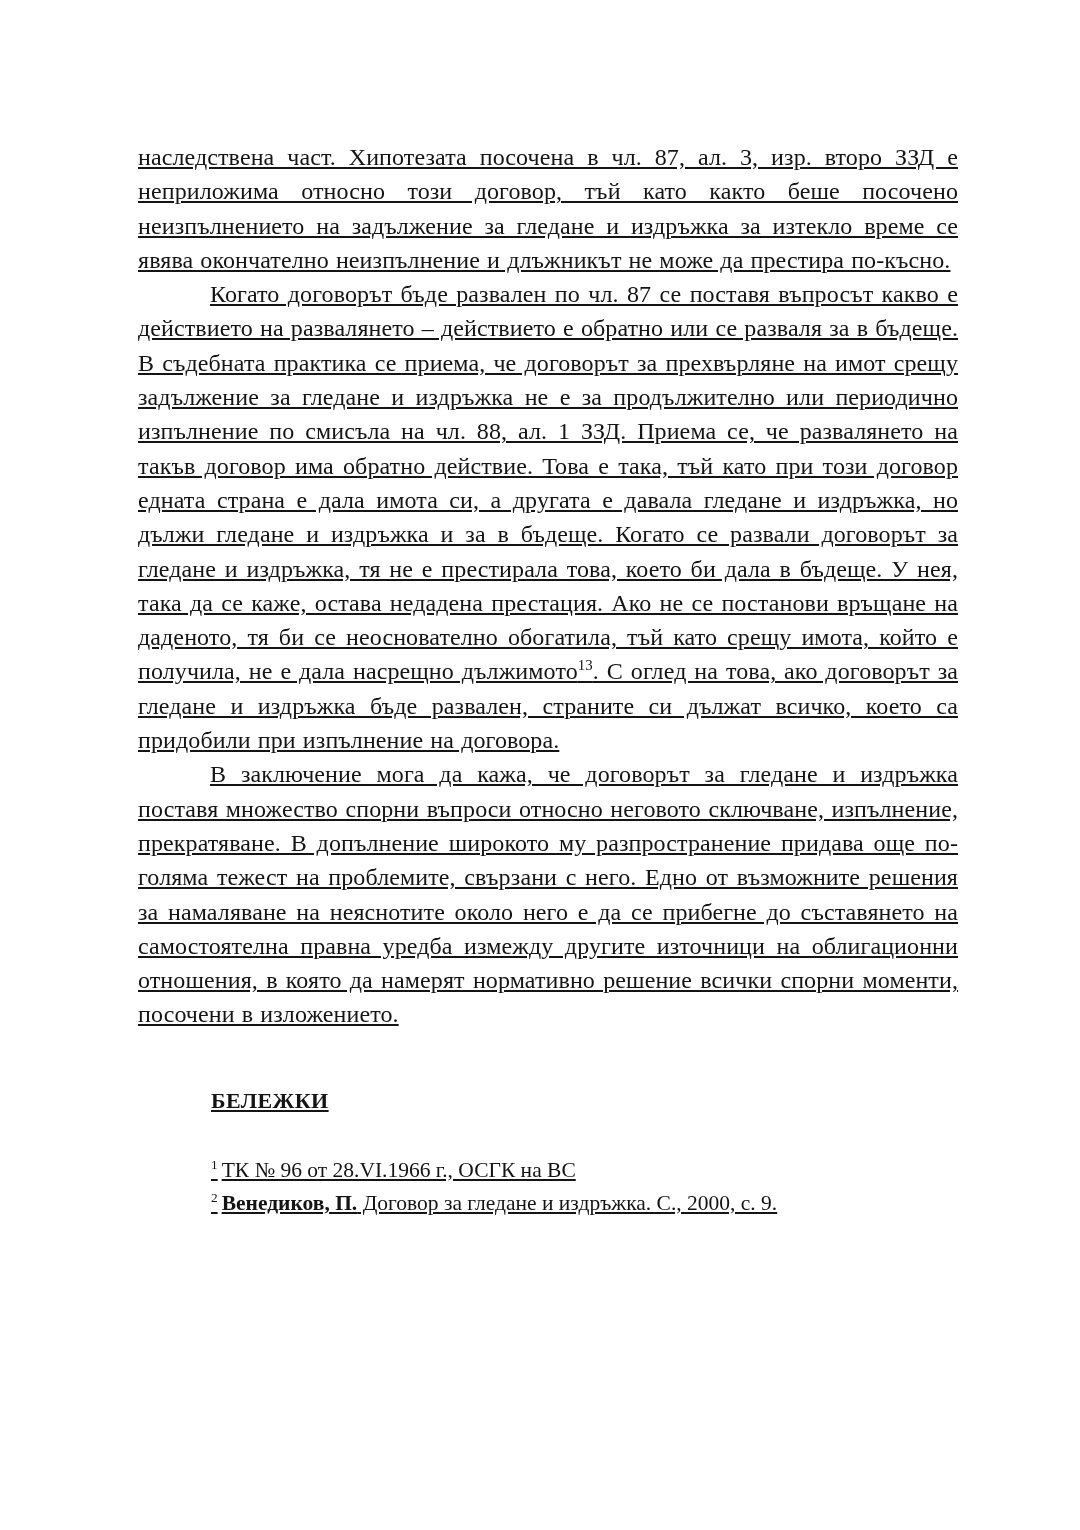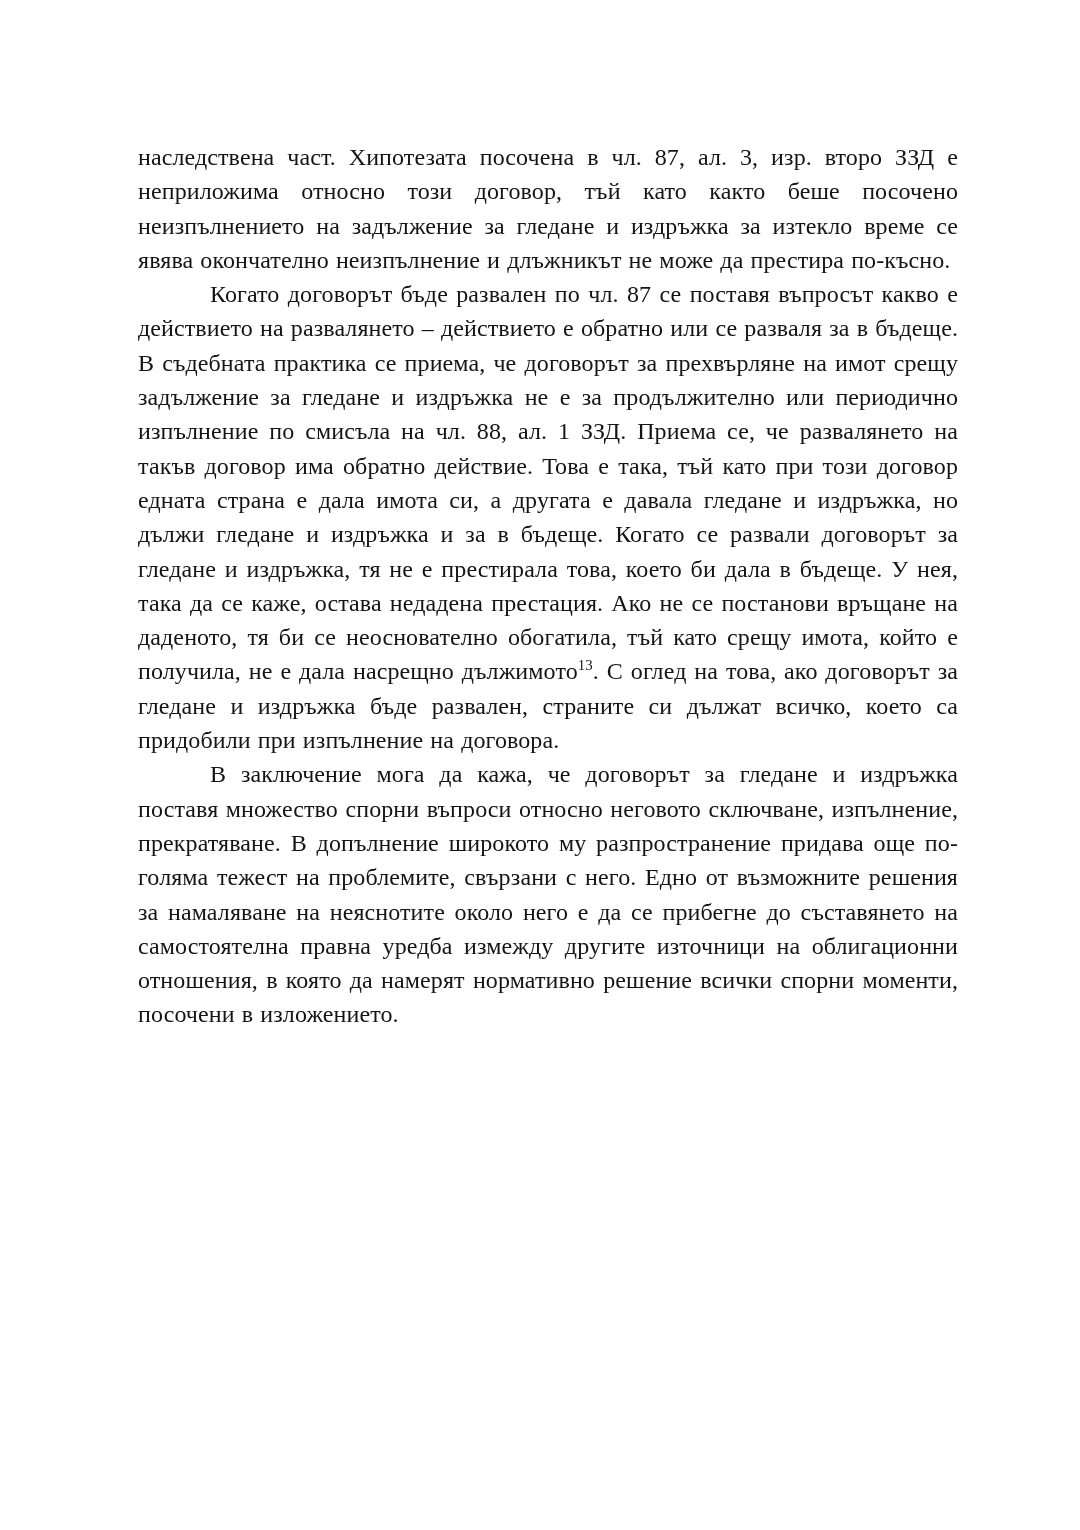--- a/index.html
+++ b/index.html
@@ -10,20 +10,21 @@
   .page {
     position: relative;
     width: 1080px;
     height: 1530px;
     box-sizing: border-box;
     background: #ffffff;
     color: #141414;
     padding: 140px 122px 18px 138px;
     overflow: hidden;
     font-family: "Liberation Serif", "DejaVu Serif", serif;
+    text-decoration: underline;
   }
   .text-block {
     width: 100%;
   }
   .para {
     margin: 0;
     font-size: 24px;
     line-height: 34.3px;
     text-align: justify;
     text-indent: 72px;
@@ -78,15 +79,24 @@
   <div class="text-block">
 
     <p class="para no-indent">наследствена част. Хипотезата посочена в чл. 87, ал. 3, изр. второ ЗЗД е неприложима относно този договор, тъй като както беше посочено неизпълнението на задължение за гледане и издръжка за изтекло време се явява окончателно неизпълнение и длъжникът не може да престира по-късно.</p>
 
     <p class="para"><span>Когато договорът бъде развален по чл. 87 се поставя въпросът какво е действието на развалянето – действието е обратно или се разваля за в бъдеще. В съдебната практика се приема, че договорът за прехвърляне на имот срещу задължение за гледане и издръжка не е за продължително или периодично изпълнение по смисъла на чл. 88, ал. 1 ЗЗД. Приема се, че развалянето на такъв договор има обратно действие. Това е така, тъй като при този договор едната страна е дала имота си, а другата е давала гледане и издръжка, но дължи гледане и издръжка и за в бъдеще. Когато се развали договорът за гледане и издръжка, тя не е престирала това, което би дала в бъдеще. У нея, така да се каже, остава недадена престация. Ако не се постанови връщане на даденото, тя би се неоснователно обогатила, тъй като срещу имота, който е получила, не е дала насрещно дължимото</span><sup>13</sup><span>. С оглед на това, ако договорът за гледане и издръжка бъде развален, страните си дължат всичко, което са придобили при изпълнение на договора.</span></p>
 
     <p class="para">В заключение мога да кажа, че договорът за гледане и издръжка поставя множество спорни въпроси относно неговото сключване, изпълнение, прекратяване. В допълнение широкото му разпространение придава още по-голяма тежест на проблемите, свързани с него. Едно от възможните решения за намаляване на неяснотите около него е да се прибегне до съставянето на самостоятелна правна уредба измежду другите източници на облигационни отношения, в която да намерят нормативно решение всички спорни моменти, посочени в изложението.</p>
 
   </div>
 
+  <div class="notes">
+
+    <h3 class="notes-heading">БЕЛЕЖКИ</h3>
+
+    <p class="note"><sup>1</sup><span>ТК № 96 от 28.VI.1966 г., ОСГК на ВС</span></p>
+
+    <p class="note"><sup>2</sup><b>Венедиков, П.</b><span> Договор за гледане и издръжка. С., 2000, с. 9.</span></p>
+
+  </div>
 
 
 </div>
 
 </body></html>

